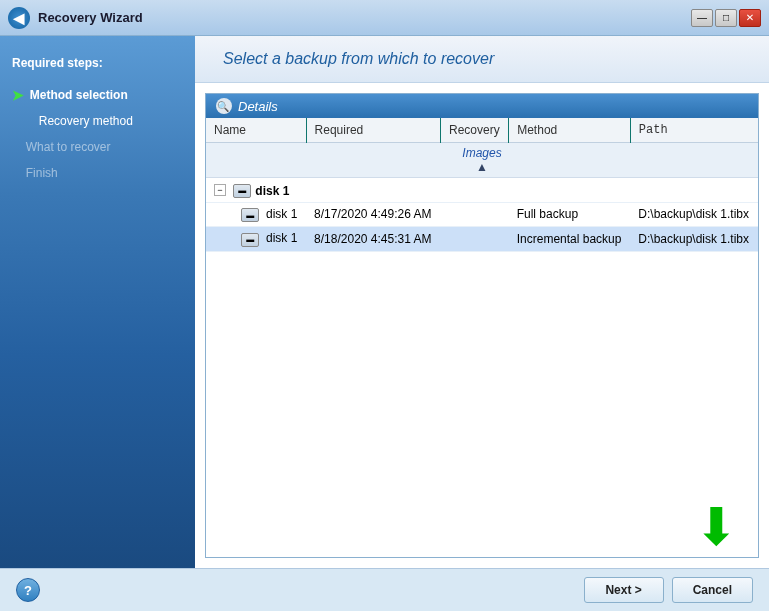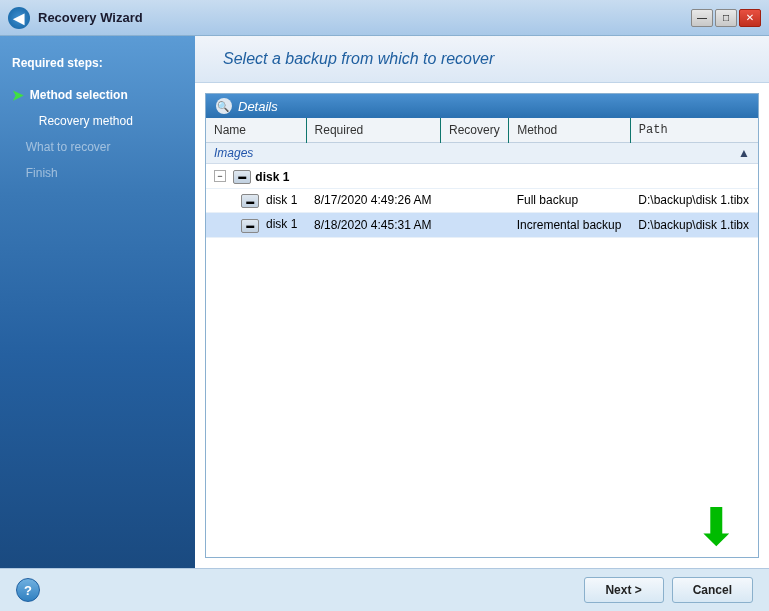--- a/index.html
+++ b/index.html
@@ -193,20 +193,21 @@
       background: #e8f0f8;
       padding: 3px 8px;
       font-size: 12px;
       color: #334466;
       border-bottom: 1px solid #d0dcea;
     }
     .group-header {
       display: flex;
       align-items: center;
       justify-content: space-between;
+      flex-direction: column;
     }
     .group-label {
       color: #2255aa;
       font-style: italic;
     }
 
     
     .tree-parent td {
       padding: 4px 8px;
       border-bottom: 1px solid #e8f0f8;

